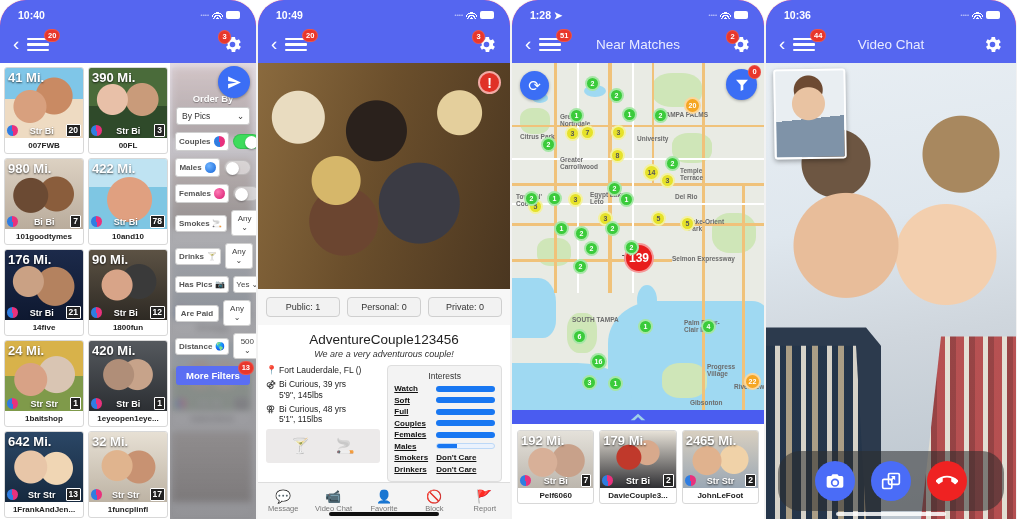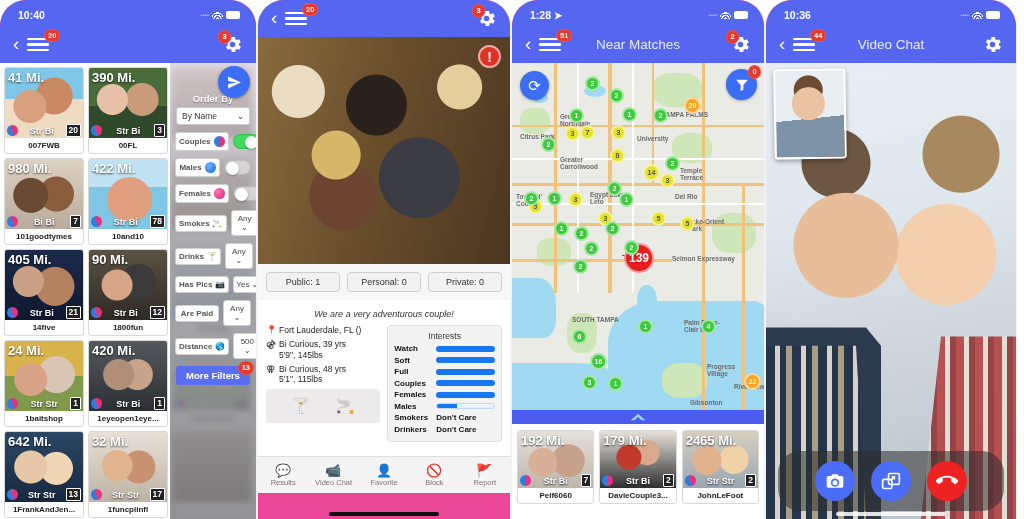--- a/index.html
+++ b/index.html
@@ -137,21 +137,21 @@
   .ptag { text-align:center; font-size:9px; font-style:italic; color:#333; margin:2px 0 6px; }
   .pcols { display:flex; gap:7px; }
   .pleft { width:50%; }
   .pline { display:flex; gap:4px; font-size:8.5px; color:#222; margin-bottom:3px; line-height:1.25; }
   .pline .ico { width:9px; text-align:center; flex:0 0 auto; font-size:9px; }
   .icons-box { background:#eceaea; border-radius:3px; height:34px; margin:4px 0 4px;
                display:flex; align-items:center; justify-content:space-evenly; font-size:15px; }
   .joined { background:#2db34a; color:#fff; font-size:8px; padding:3px 4px; border-radius:2px; line-height:1.45; }
   .pright { width:50%; background:#f3f3f3; border:1px solid #dedede; border-radius:4px; padding:5px 6px; }
   .ititle { text-align:center; font-size:8.5px; color:#333; margin-bottom:3px; }
-  .irow { display:flex; align-items:center; font-size:8px; color:#111; margin-bottom:2.5px; }
+  .irow { display:flex; align-items:center; font-size:8px; color:#111; margin-bottom:2.5px;text-decoration:underline; }
   .irow .lab { width:42px; flex:0 0 auto; font-weight:bold; }
   .bar { flex:1; height:6px; border-radius:3px; background:#1877f2; }
   .bar.partial { background:linear-gradient(90deg,#1877f2 0 35%, #eaf2fd 35%); border:1px solid #bcd8f7; }
   .irow .txt { font-weight:bold; }
   .tabbar { height:37px; background:#f4f4f4; display:flex; align-items:center; border-top:1px solid #ddd; }
   .tab { flex:1; text-align:center; font-size:7.5px; color:#777; }
   .tab .ti { display:block; font-size:13px; line-height:15px; margin-bottom:0px; }
   .homebar { position:absolute; bottom:3px; left:50%; transform:translateX(-50%); width:110px; height:4px;
              background:#111; border-radius:3px; }
 
@@ -305,21 +305,21 @@
           </div>
           <div class="uname">&nbsp;</div>
         </div>
 
         <div class="card">
           <div class="thumb">
             <div class="img" style="background:
                  radial-gradient(circle at 30% 45%, #caa184 0 15px, transparent 16px),
                  radial-gradient(circle at 64% 52%, #b4825f 0 19px, transparent 20px),
                  linear-gradient(#1c2a4a,#0e1830);"></div>
-            <div class="mi">405 Mi.</div>
+            <div class="mi">176 Mi.</div>
             <div class="cbar">
               <span class="yinyang"></span>
               <span class="orient">Str Bi</span>
               <span class="pcount">21</span>
             </div>
           </div>
           <div class="uname">14five</div>
         </div>
 
         <div class="card">
@@ -439,21 +439,21 @@
       </div>
 
       <div class="filter-panel">
         <div class="send-fab">
           <svg width="17" height="17" viewBox="0 0 24 24">
             <path fill="#fff" d="M3 20.5 21 12 3 3.5 3 10l12 2-12 2z"></path>
           </svg>
         </div>
         <div class="filter-title">Order By</div>
         <div class="sel">
-          <span>By Name</span>
+          <span>By Pics</span>
           <span>⌄</span>
         </div>
 
         <div class="frow">
           <span class="fpill">
             <span>Couples</span>
             <span class="yinyang"></span>
           </span>
           <span class="toggle on">
               <span class="knob"></span>
@@ -515,20 +515,28 @@
 
         <div class="more-filters">
           <span>More Filters</span>
           <span class="badge">13</span>
         </div>
       </div>
     </div>
   </div>
 
   <div class="phone p2">
+    <div class="statusbar">
+      <span>10:49</span>
+      <span class="sb-right">
+        <span class="sb-dots">••••</span>
+        <span class="wifi"></span>
+        <span class="batt"></span>
+      </span>
+    </div>
     <div class="navbar">
       <div class="nav-back">‹</div>
       <div class="burger">
         <i></i>
           <i></i>
           <i></i>
         <span class="badge">20</span>
       </div>
       <div class="nav-right">
         <svg class="gear" viewBox="0 0 24 24">
@@ -551,20 +559,21 @@
         <div class="alert">!</div>
       </div>
 
       <div class="seg">
         <div>Public: 1</div>
         <div>Personal: 0</div>
         <div>Private: 0</div>
       </div>
 
       <div class="pcard">
+        <div class="pname">AdventureCouple123456</div>
         <div class="ptag">We are a very adventurous couple!</div>
         <div class="pcols">
           <div class="pleft">
             <div class="pline">
               <span class="ico">📍</span>
               <span>Fort Lauderdale, FL ()</span>
             </div>
             <div class="pline">
               <span class="ico">⚣</span>
               <span>
@@ -619,21 +628,21 @@
               <span class="lab">Drinkers</span>
               <span class="txt">Don't Care</span>
             </div>
           </div>
         </div>
       </div>
 
       <div class="tabbar">
         <div class="tab">
           <span class="ti" style="color:#4a6cf7">💬</span>
-          <span>Results</span>
+          <span>Message</span>
         </div>
         <div class="tab">
           <span class="ti" style="color:#4a6cf7">📹</span>
           <span>Video Chat</span>
         </div>
         <div class="tab">
           <span class="ti" style="color:#4a6cf7">👤</span>
           <span>Favorite</span>
         </div>
         <div class="tab">

